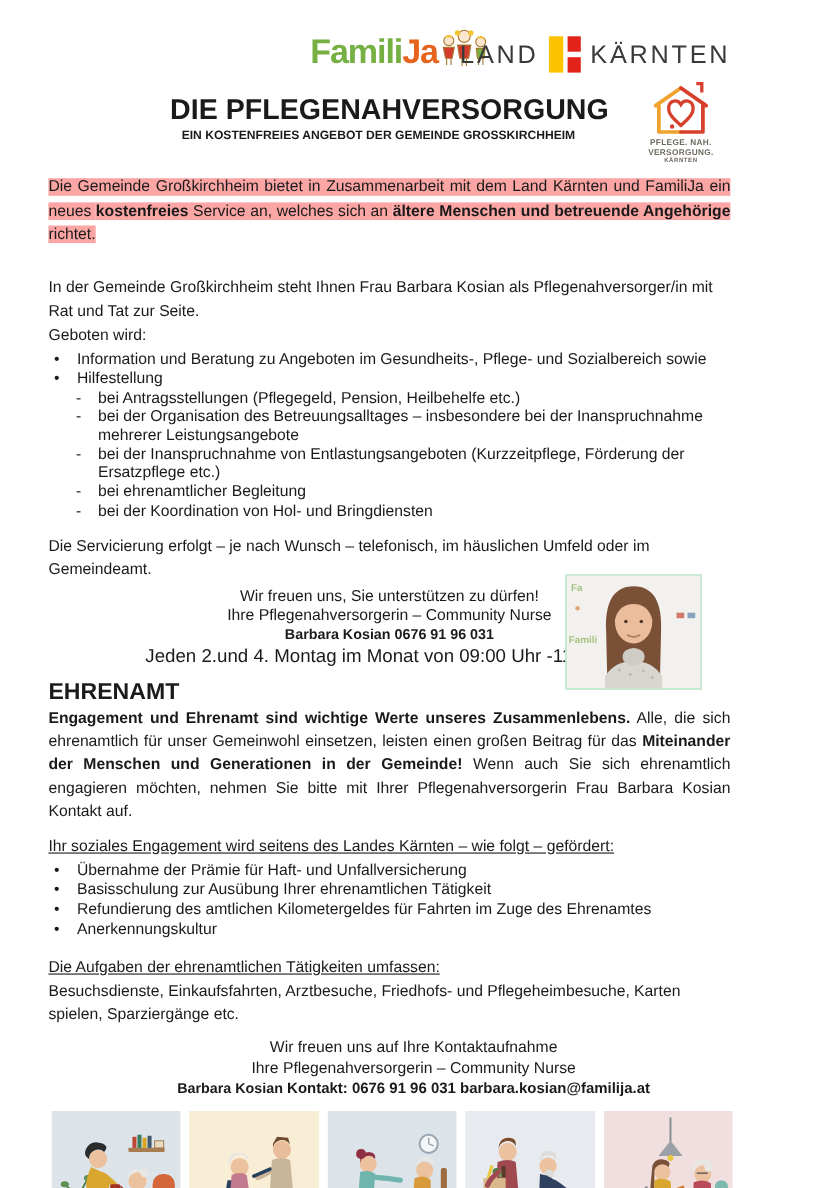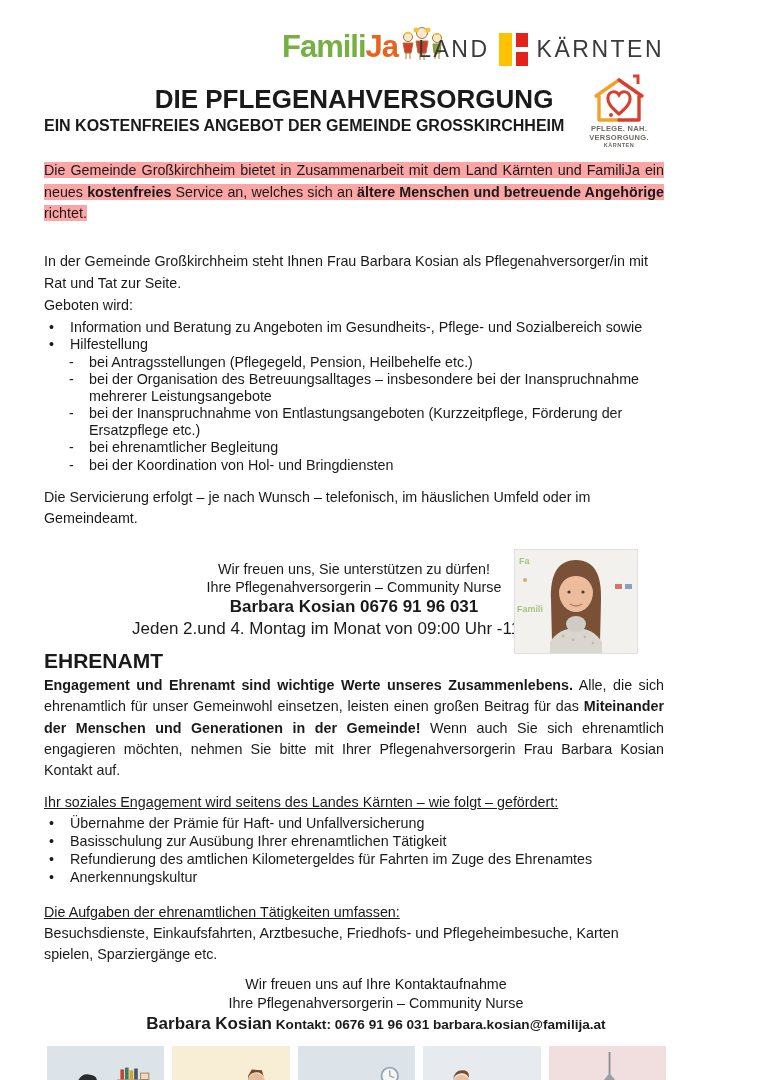--- a/index.html
+++ b/index.html
@@ -12,42 +12,42 @@
   .fam-green{color:#76b043;}
   .fam-orange{color:#e7641f;}
   .land-logo{position:absolute;right:44px;top:33px;display:flex;align-items:center;gap:9px;}
   .land-word{font-size:23px;letter-spacing:2.5px;color:#3a3a38;font-weight:400;}
   .land-flag{display:flex;gap:4px;align-items:stretch;height:33px;}
   .land-flag .bar-y{width:13px;background:#fdc300;}
   .land-flag .sq{display:flex;flex-direction:column;justify-content:space-between;}
   .land-flag .sq span{display:block;width:12px;height:14px;background:#e2231a;}
   .doc-title{position:absolute;top:84px;left:0;width:100%;text-align:center;
              font-size:26px;font-weight:800;letter-spacing:0;}
-  .doc-subtitle{position:absolute;top:117px;left:44px;width:600px;
-                font-size:16px;font-weight:700;}
+  .doc-subtitle{position:absolute;top:117px;left:44px;width:600px;text-align:center;
+                font-size:11px;font-weight:700;}
   .pnv-logo{position:absolute;right:46px;top:74px;width:86px;text-align:center;}
   .pnv-text{font-size:7.5px;font-weight:700;color:#6f6a60;line-height:1.15;letter-spacing:.3px;}
   .pnv-text .tiny{font-size:5.5px;display:block;letter-spacing:.5px;}
   
   .highlight-wrap{margin:2px 44px 0;text-align:justify;line-height:1.52;}
   .hl{background:#fca5a5;}
   b,.bold{font-weight:700;}
   .p-intro{margin:26px 44px 0;line-height:1.52;}
   .p-intro span{display:block;}
   .list{margin:3px 44px 0;line-height:1.2;}
   .li{display:flex;}
   .li .m{flex:0 0 21px;text-align:left;padding-left:5px;}
   .li .m::before{content:"\2022";}
   .li.sub .m{flex:0 0 20px;margin-left:20px;}
   .li.sub .m::before{content:"-";}
   .service-note{margin:13px 44px 0;line-height:1.5;}
   
-  .contact1{position:relative;margin:30px 0 0;text-align:center;line-height:1.28;}
+  .contact1{position:relative;margin:3px 0 0;text-align:center;line-height:1.28;}
   .contact1 .c-line{display:block;}
-  .c-bold-big{font-weight:700;font-size:17px;}
+  .c-bold-big{font-weight:700;font-size:13px;}
   .c-small{font-size:17px;}
   .portrait{position:absolute;right:70px;top:-11px;width:122px;height:103px;border:1px solid #e0e0e0;
             background:#86efac;}
   .contact2{margin:11px 0 0;text-align:center;line-height:1.3;}
   .contact2 .c-line{display:block;padding-left:44px;}
   .c2-detail{font-weight:700;font-size:13.6px;}
   
   .ehrenamt-h{margin:9px 44px 0;font-size:21px;font-weight:800;}
   .ehrenamt-p{margin:2px 44px 0;text-align:justify;line-height:1.5;}
   .u-head{margin:11px 44px 0;text-decoration:underline;line-height:1.3;}

